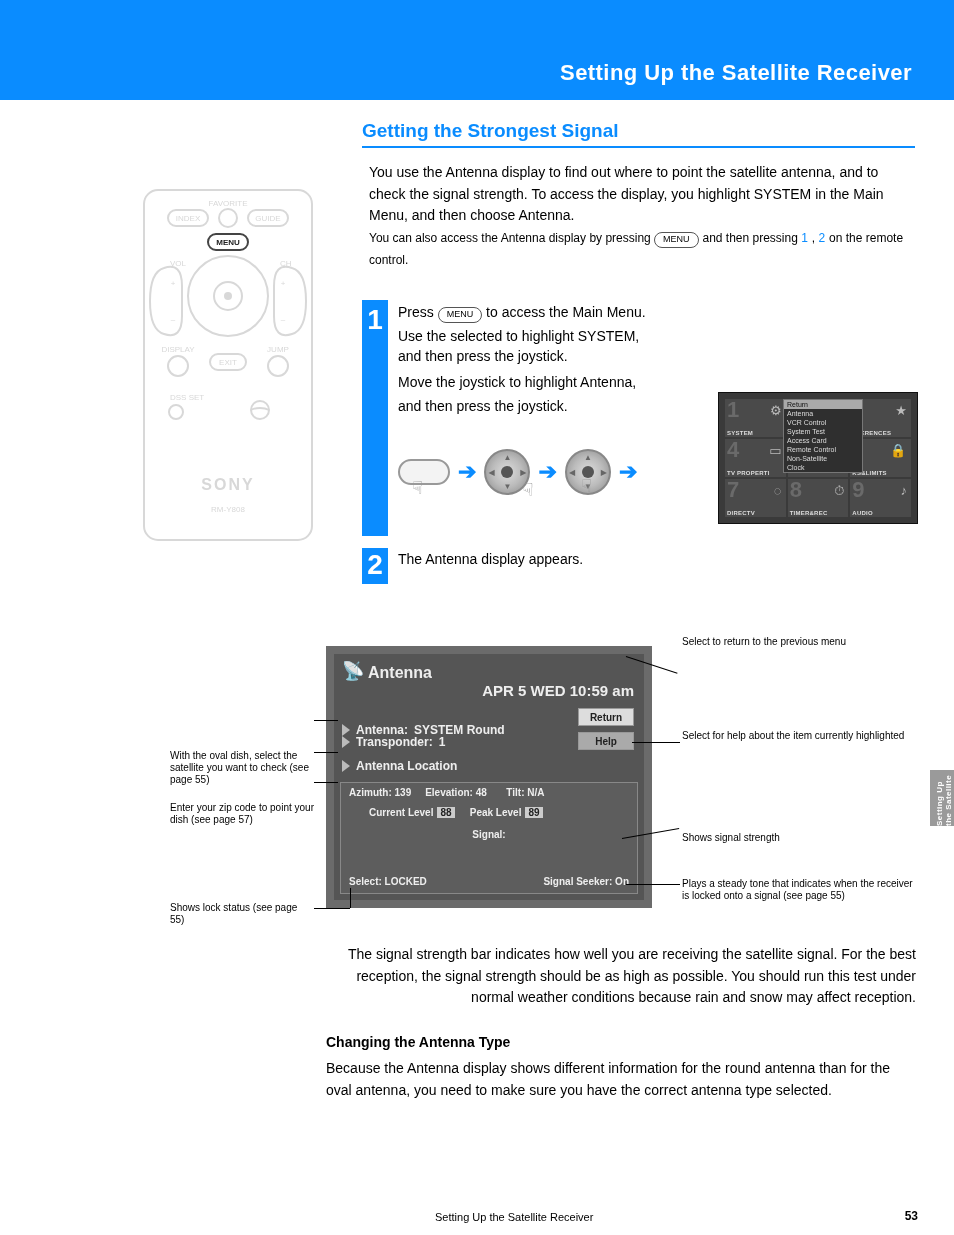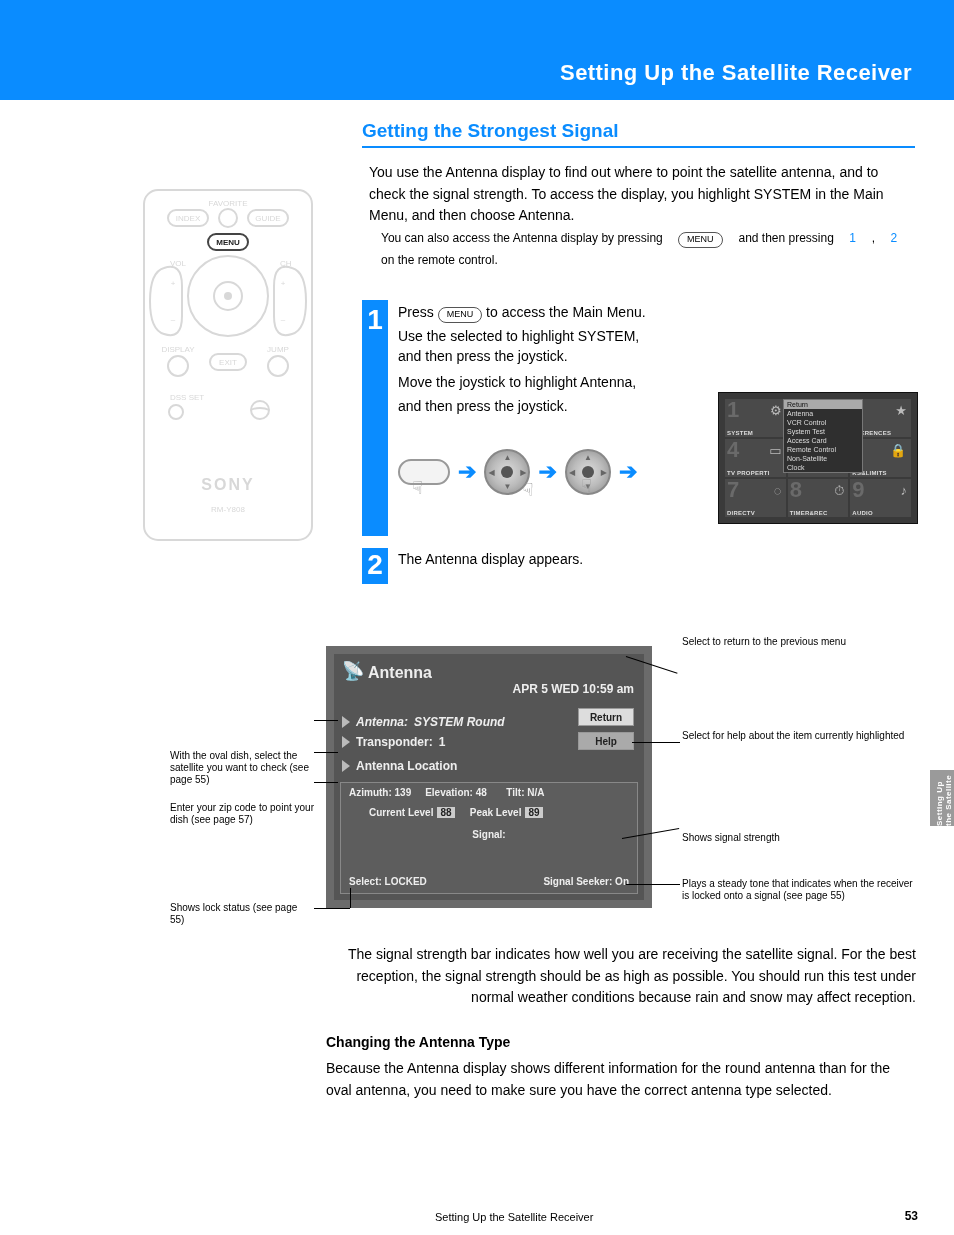--- a/index.html
+++ b/index.html
@@ -9,21 +9,21 @@
   
   .banner { position: absolute; left: 0; top: 0; width: 954px; height: 100px; background: #0a8cff; }
   .banner-title { position: absolute; right: 42px; top: 60px; color: #fff; font-size: 22px; font-weight: 600; letter-spacing: .02em; }
 
   
   .section-heading { position: absolute; left: 362px; top: 120px; color: #0a8cff; font-size: 19px; font-weight: 600; }
   .section-rule { position: absolute; left: 362px; top: 146px; width: 553px; height: 2px; background: #0a8cff; }
 
   
   .intro { position: absolute; left: 369px; top: 162px; width: 548px; font-size: 14px; line-height: 1.55; }
-  .intro .small { font-size: 12px; margin-left: 12px; }
+  .intro .small { font-size: 12px; }
 
   
   .remote { position: absolute; left: 140px; top: 186px; width: 176px; height: 358px; }
   .remote svg { width: 100%; height: 100%; }
 
   
   .stepnum { position: absolute; width: 26px; height: 100px; background: #0a8cff; color: #fff; font-size: 28px; font-weight: 700; text-align: center; }
   .stepnum.s1 { left: 362px; top: 300px; height: 236px; padding-top: 4px; }
   .stepnum.s2 { left: 362px; top: 548px; height: 36px; padding-top: 1px; }
 
@@ -59,24 +59,24 @@
   .osd-popup div { font-size: 7px; color: #ddd; padding: 1px 3px; white-space: nowrap; }
   .osd-popup div.hi { background: #aaa; color: #111; }
 
   
   .step2a { left: 398px; top: 549px; width: 520px; }
 
   
   .ant-window { position: absolute; left: 326px; top: 646px; width: 326px; height: 262px; border: 8px solid #6b6b6b; background: #555; color: #eee; font-size: 12px; font-weight: 600; }
   .aw-title { position: absolute; left: 34px; top: 10px; font-size: 16px; font-weight: 700; }
   .aw-icon { position: absolute; left: 8px; top: 6px; font-size: 18px; }
-  .aw-date { position: absolute; right: 10px; top: 28px; font-size: 12px; font-weight: 700; }
+  .aw-date { position: absolute; right: 10px; top: 28px; font-size: 15px; font-weight: 700; }
   .aw-row { position: absolute; left: 8px; height: 20px; display: flex; align-items: center; gap: 6px; }
   .aw-tri { width: 0; height: 0; border-top: 6px solid transparent; border-bottom: 6px solid transparent; border-left: 8px solid #bbb; }
-  .aw-row1 { top: 58px; font-style: italic; }
+  .aw-row1 { top: 66px; }
   .aw-row2 { top: 78px; }
   .aw-row3 { top: 102px; }
   .aw-btn { position: absolute; right: 10px; width: 56px; height: 18px; background: #ddd; color: #222; font-size: 10px; font-weight: 700; border: 1px solid #999; display: flex; align-items: center; justify-content: center; }
   .aw-btn.ret { top: 54px; }
   .aw-btn.hlp { top: 78px; background: #aaa; }
   .aw-panel { position: absolute; left: 6px; right: 6px; top: 128px; bottom: 6px; border: 1px solid #888; background: #5d5d5d; }
   .aw-az { position: absolute; left: 8px; top: 4px; font-size: 10px; }
   .aw-levels { position: absolute; left: 28px; top: 24px; font-size: 10px; }
   .aw-chip { display: inline-block; background: #ccc; color: #222; padding: 0 3px; margin: 0 4px; }
   .aw-sigline { position: absolute; left: 8px; top: 46px; right: 8px; display: flex; align-items: center; gap: 6px; flex-direction: column; }

